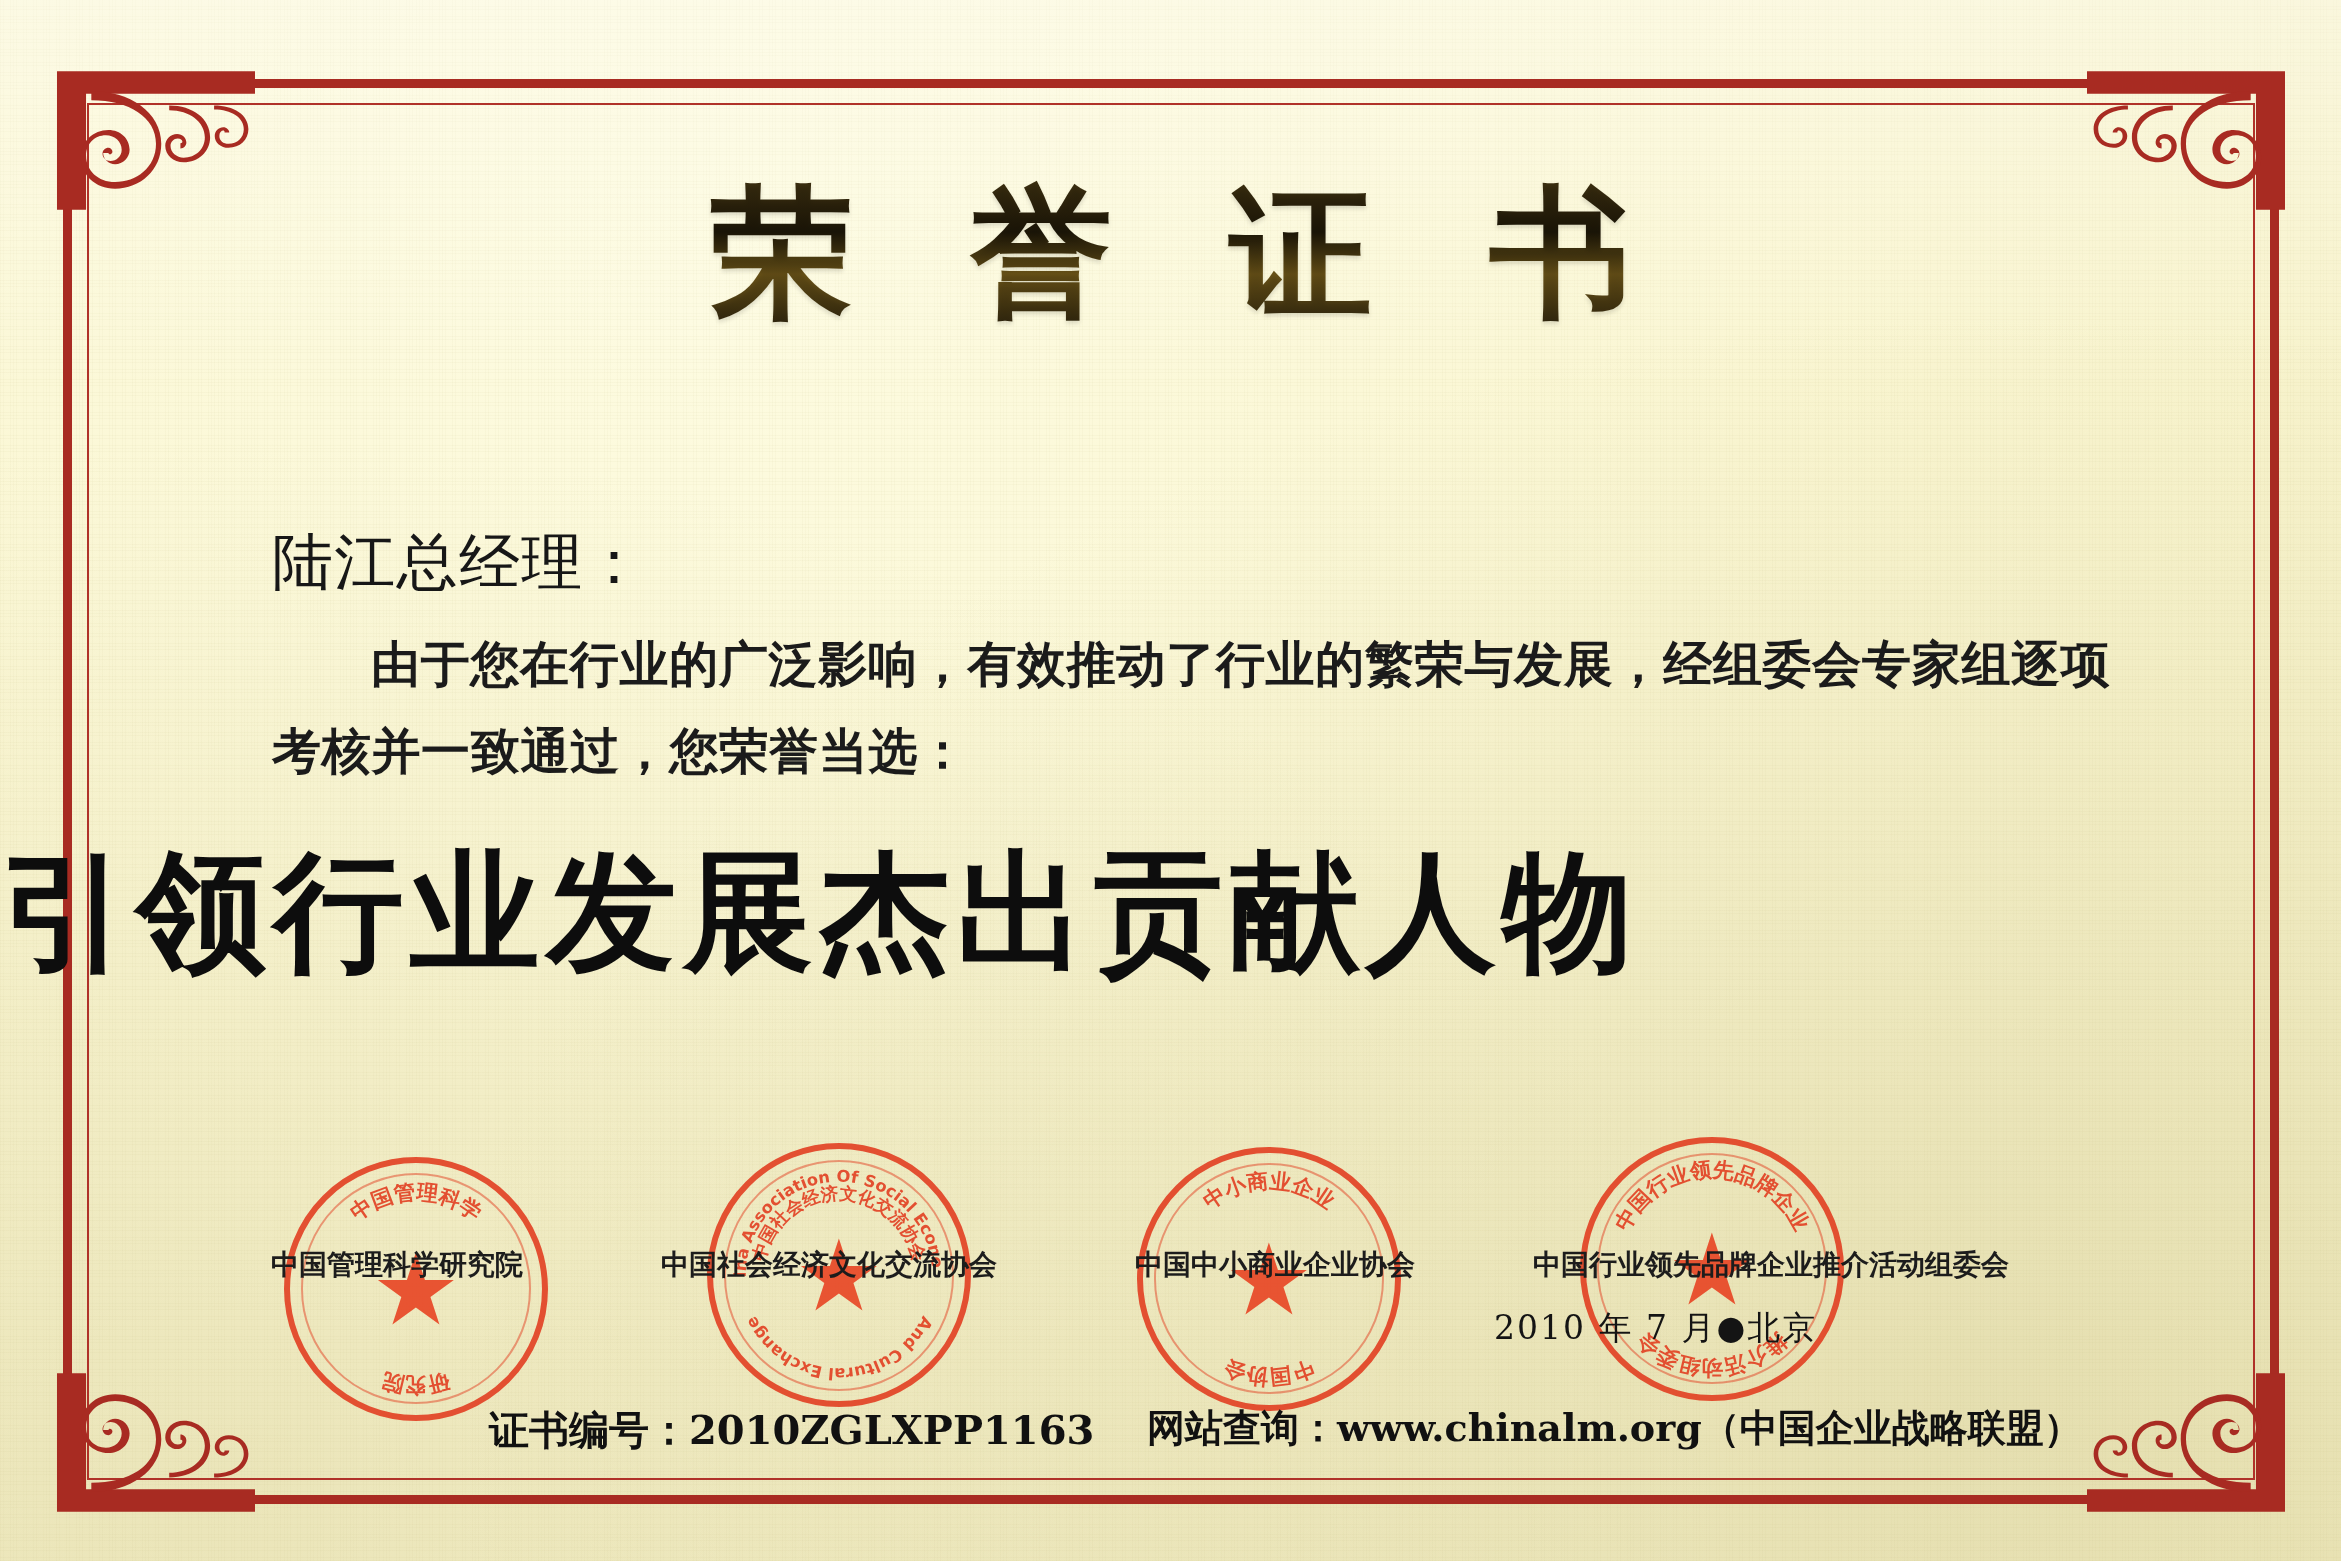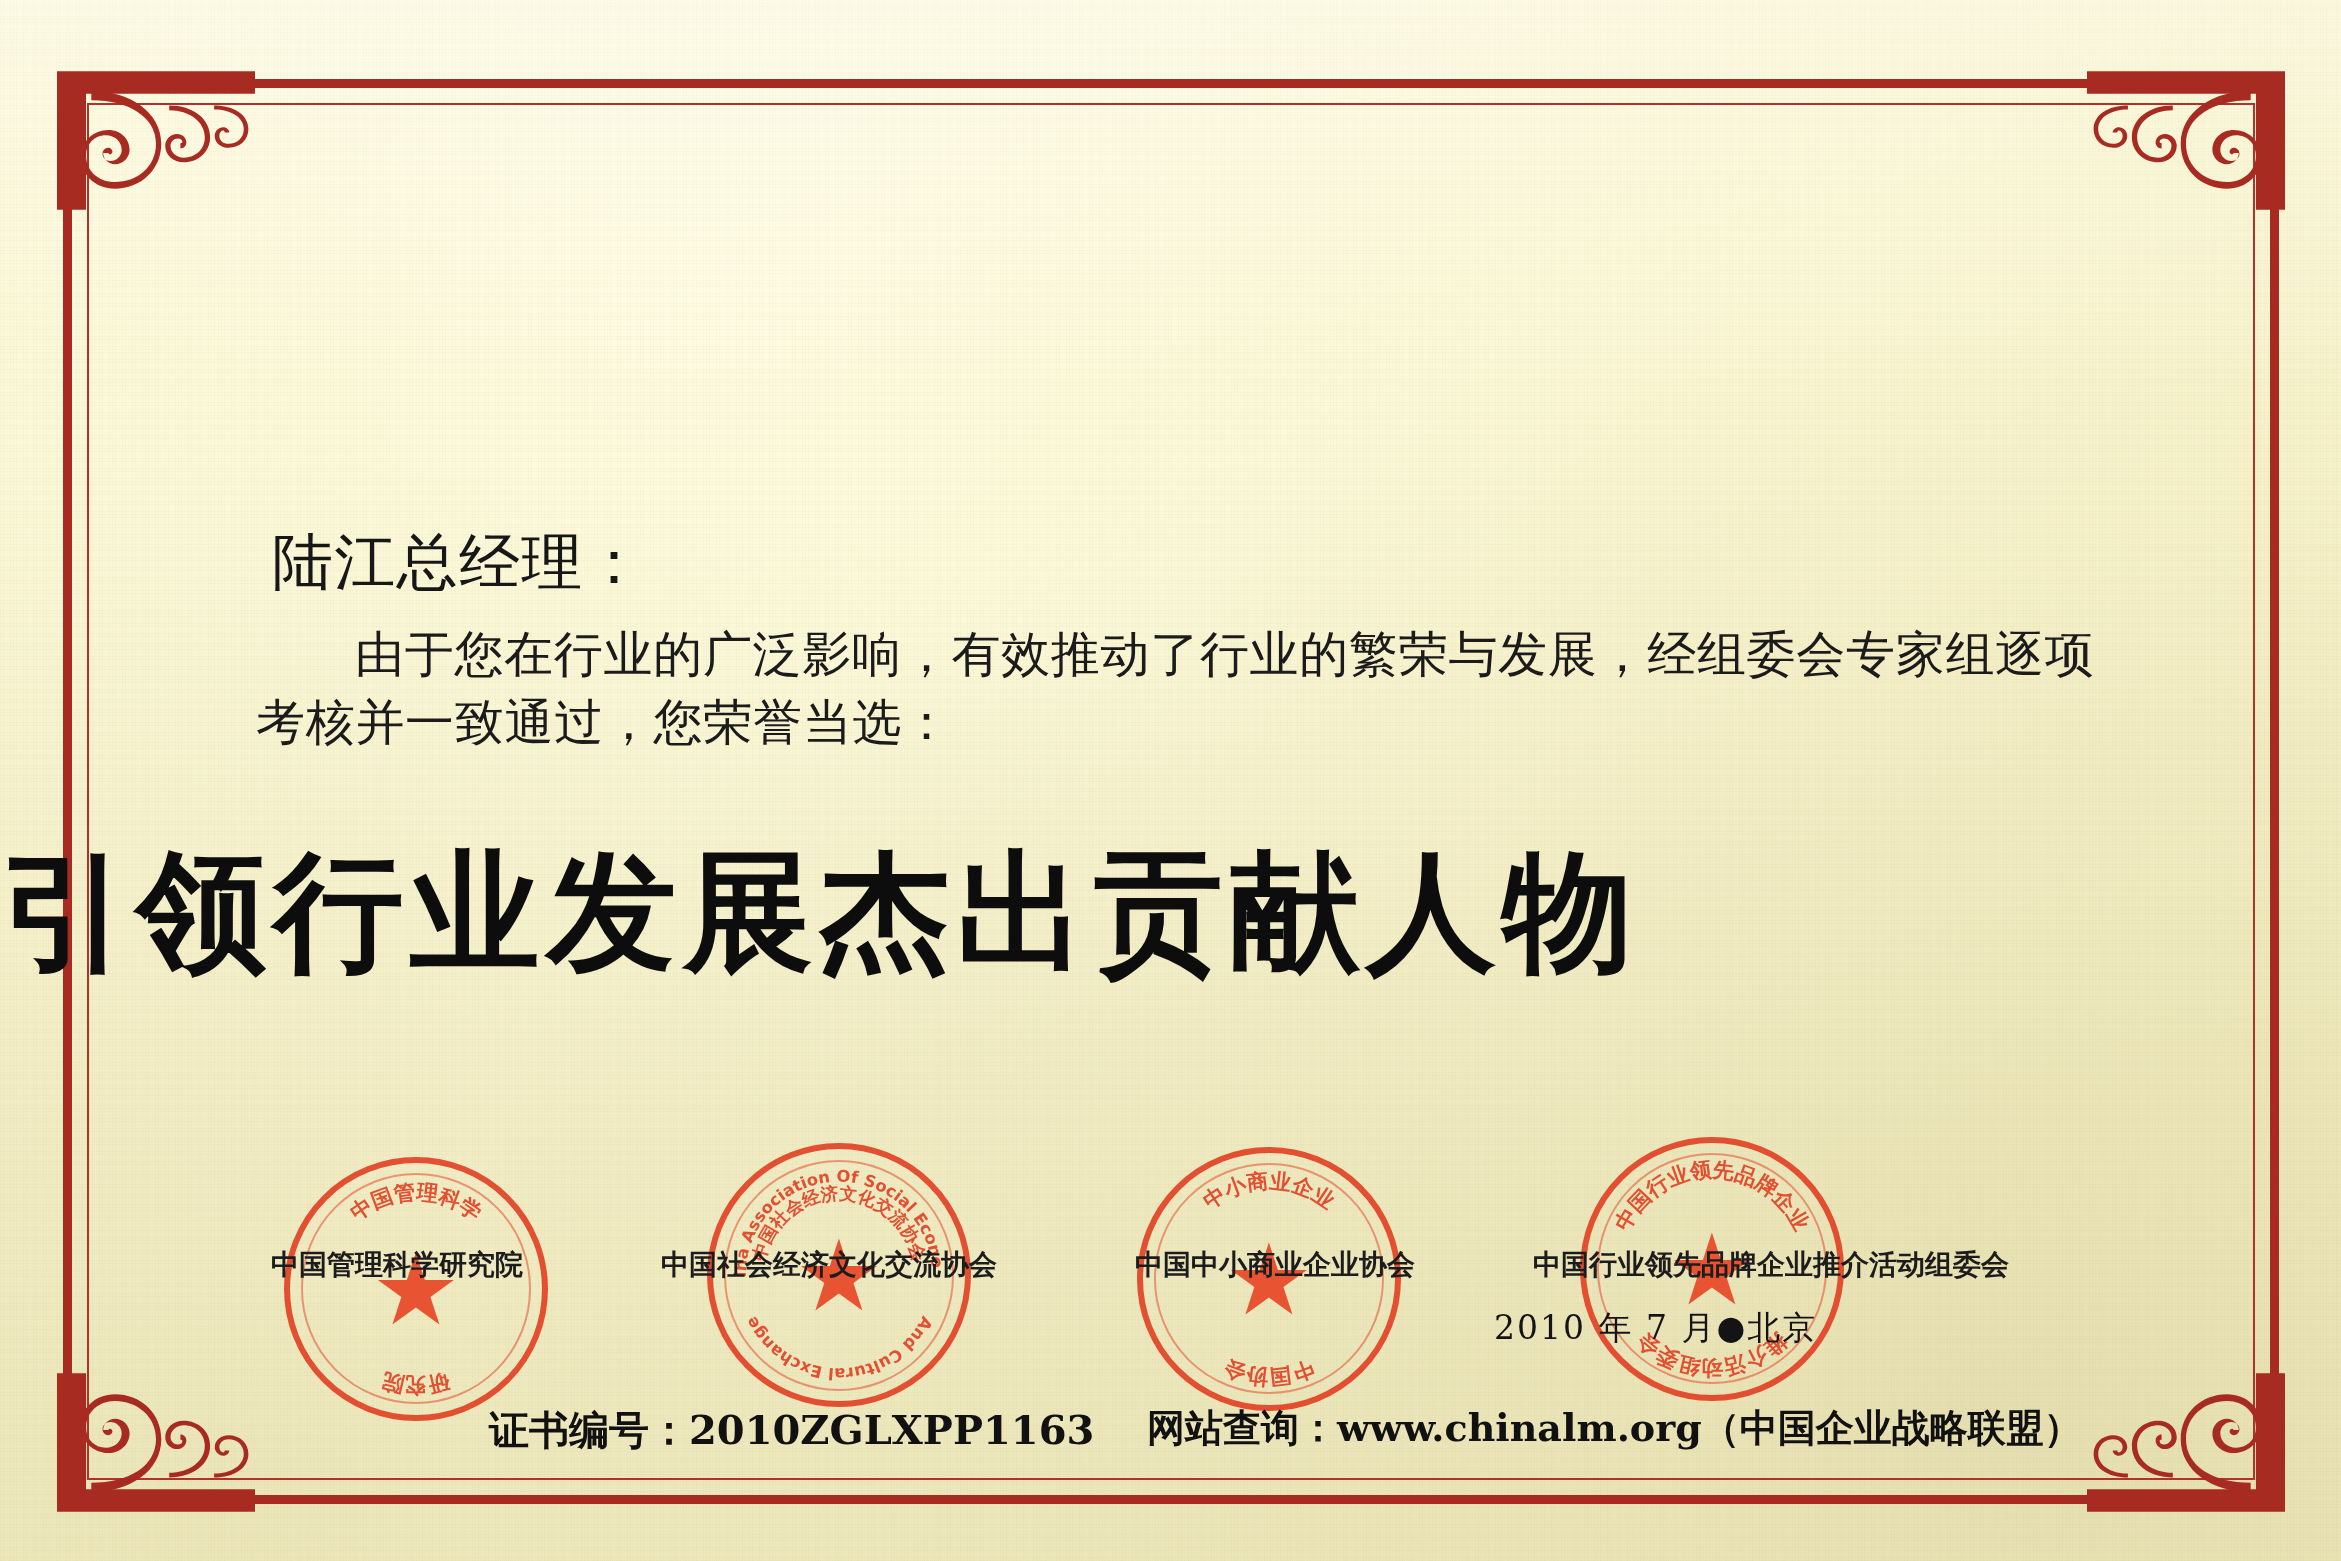--- a/index.html
+++ b/index.html
@@ -98,27 +98,27 @@
     position: absolute;
     left: 272px;
     top: 522px;
     font-size: 61px;
     font-weight: 400;
     color: #171717;
     letter-spacing: 1.3px;
   }
   .body-text {
     position: absolute;
-    left: 256px;
+    left: 272px;
     top: 621px;
     width: 1844px;
     font-size: 49px;
-    line-height: 68px;
+    line-height: 87px;
     color: #1b1b1b;
-    font-weight: 400;
+    font-weight: 700;
     text-indent: 99px;
     letter-spacing: 0.7px;
   }
 
   .award-title {
     position: absolute;
     left: 0;
     top: 826px;
     width: 100%;
     text-align: left;
@@ -282,20 +282,21 @@
     <svg viewBox="0 0 300 210" xmlns="http://www.w3.org/2000/svg">
       <g fill="#a82b22">
         <path d="M0 0 H300 V34 H44 V210 H0 Z"></path>
         <path d="M52 44 C110 44 150 70 150 110 C150 146 120 168 88 168 C62 168 44 150 44 128 C44 110 57 97 74 97 C88 97 98 107 98 119 C98 129 90 136 81 136 C74 136 69 131 69 125 C69 120 73 116 78 116 C81 116 84 119 84 122 C84 124 82 126 80 126 C79 126 78 125 78 124 L70 124 C70 133 78 141 88 141 C100 141 110 131 110 119 C110 102 96 89 78 89 C55 89 36 107 36 130 C36 157 58 178 88 178 C126 178 158 150 158 110 C158 62 110 30 52 30 Z"></path>
         <path d="M170 52 C206 52 232 72 232 100 C232 122 214 138 192 138 C176 138 164 127 164 113 C164 103 172 95 182 95 C190 95 196 101 196 108 C196 113 192 117 187 117 L187 109 C189 109 190 108 190 107 C190 104 187 102 183 102 C177 102 172 107 172 113 C172 123 181 131 192 131 C210 131 224 118 224 100 C224 77 201 59 170 59 Z"></path>
         <path d="M238 52 C268 52 290 66 290 88 C290 104 277 116 260 116 C248 116 239 108 239 98 C239 91 245 85 252 85 C257 85 261 89 261 93 L254 93 C254 91 253 90 252 90 C249 90 246 93 246 98 C246 105 252 110 260 110 C273 110 283 101 283 88 C283 70 264 58 238 58 Z"></path>
       </g>
     </svg>
   </div>
 
+  <div class="title">荣 誉 证 书</div>
 
   <div class="salutation">陆江总经理：</div>
 
   <div class="body-text">由于您在行业的广泛影响，有效推动了行业的繁荣与发展，经组委会专家组逐项考核并一致通过，您荣誉当选：</div>
 
   <div class="award-title">引领行业发展杰出贡献人物</div>
 
   <div class="stamps">
 
     <div class="stamp stamp1">

